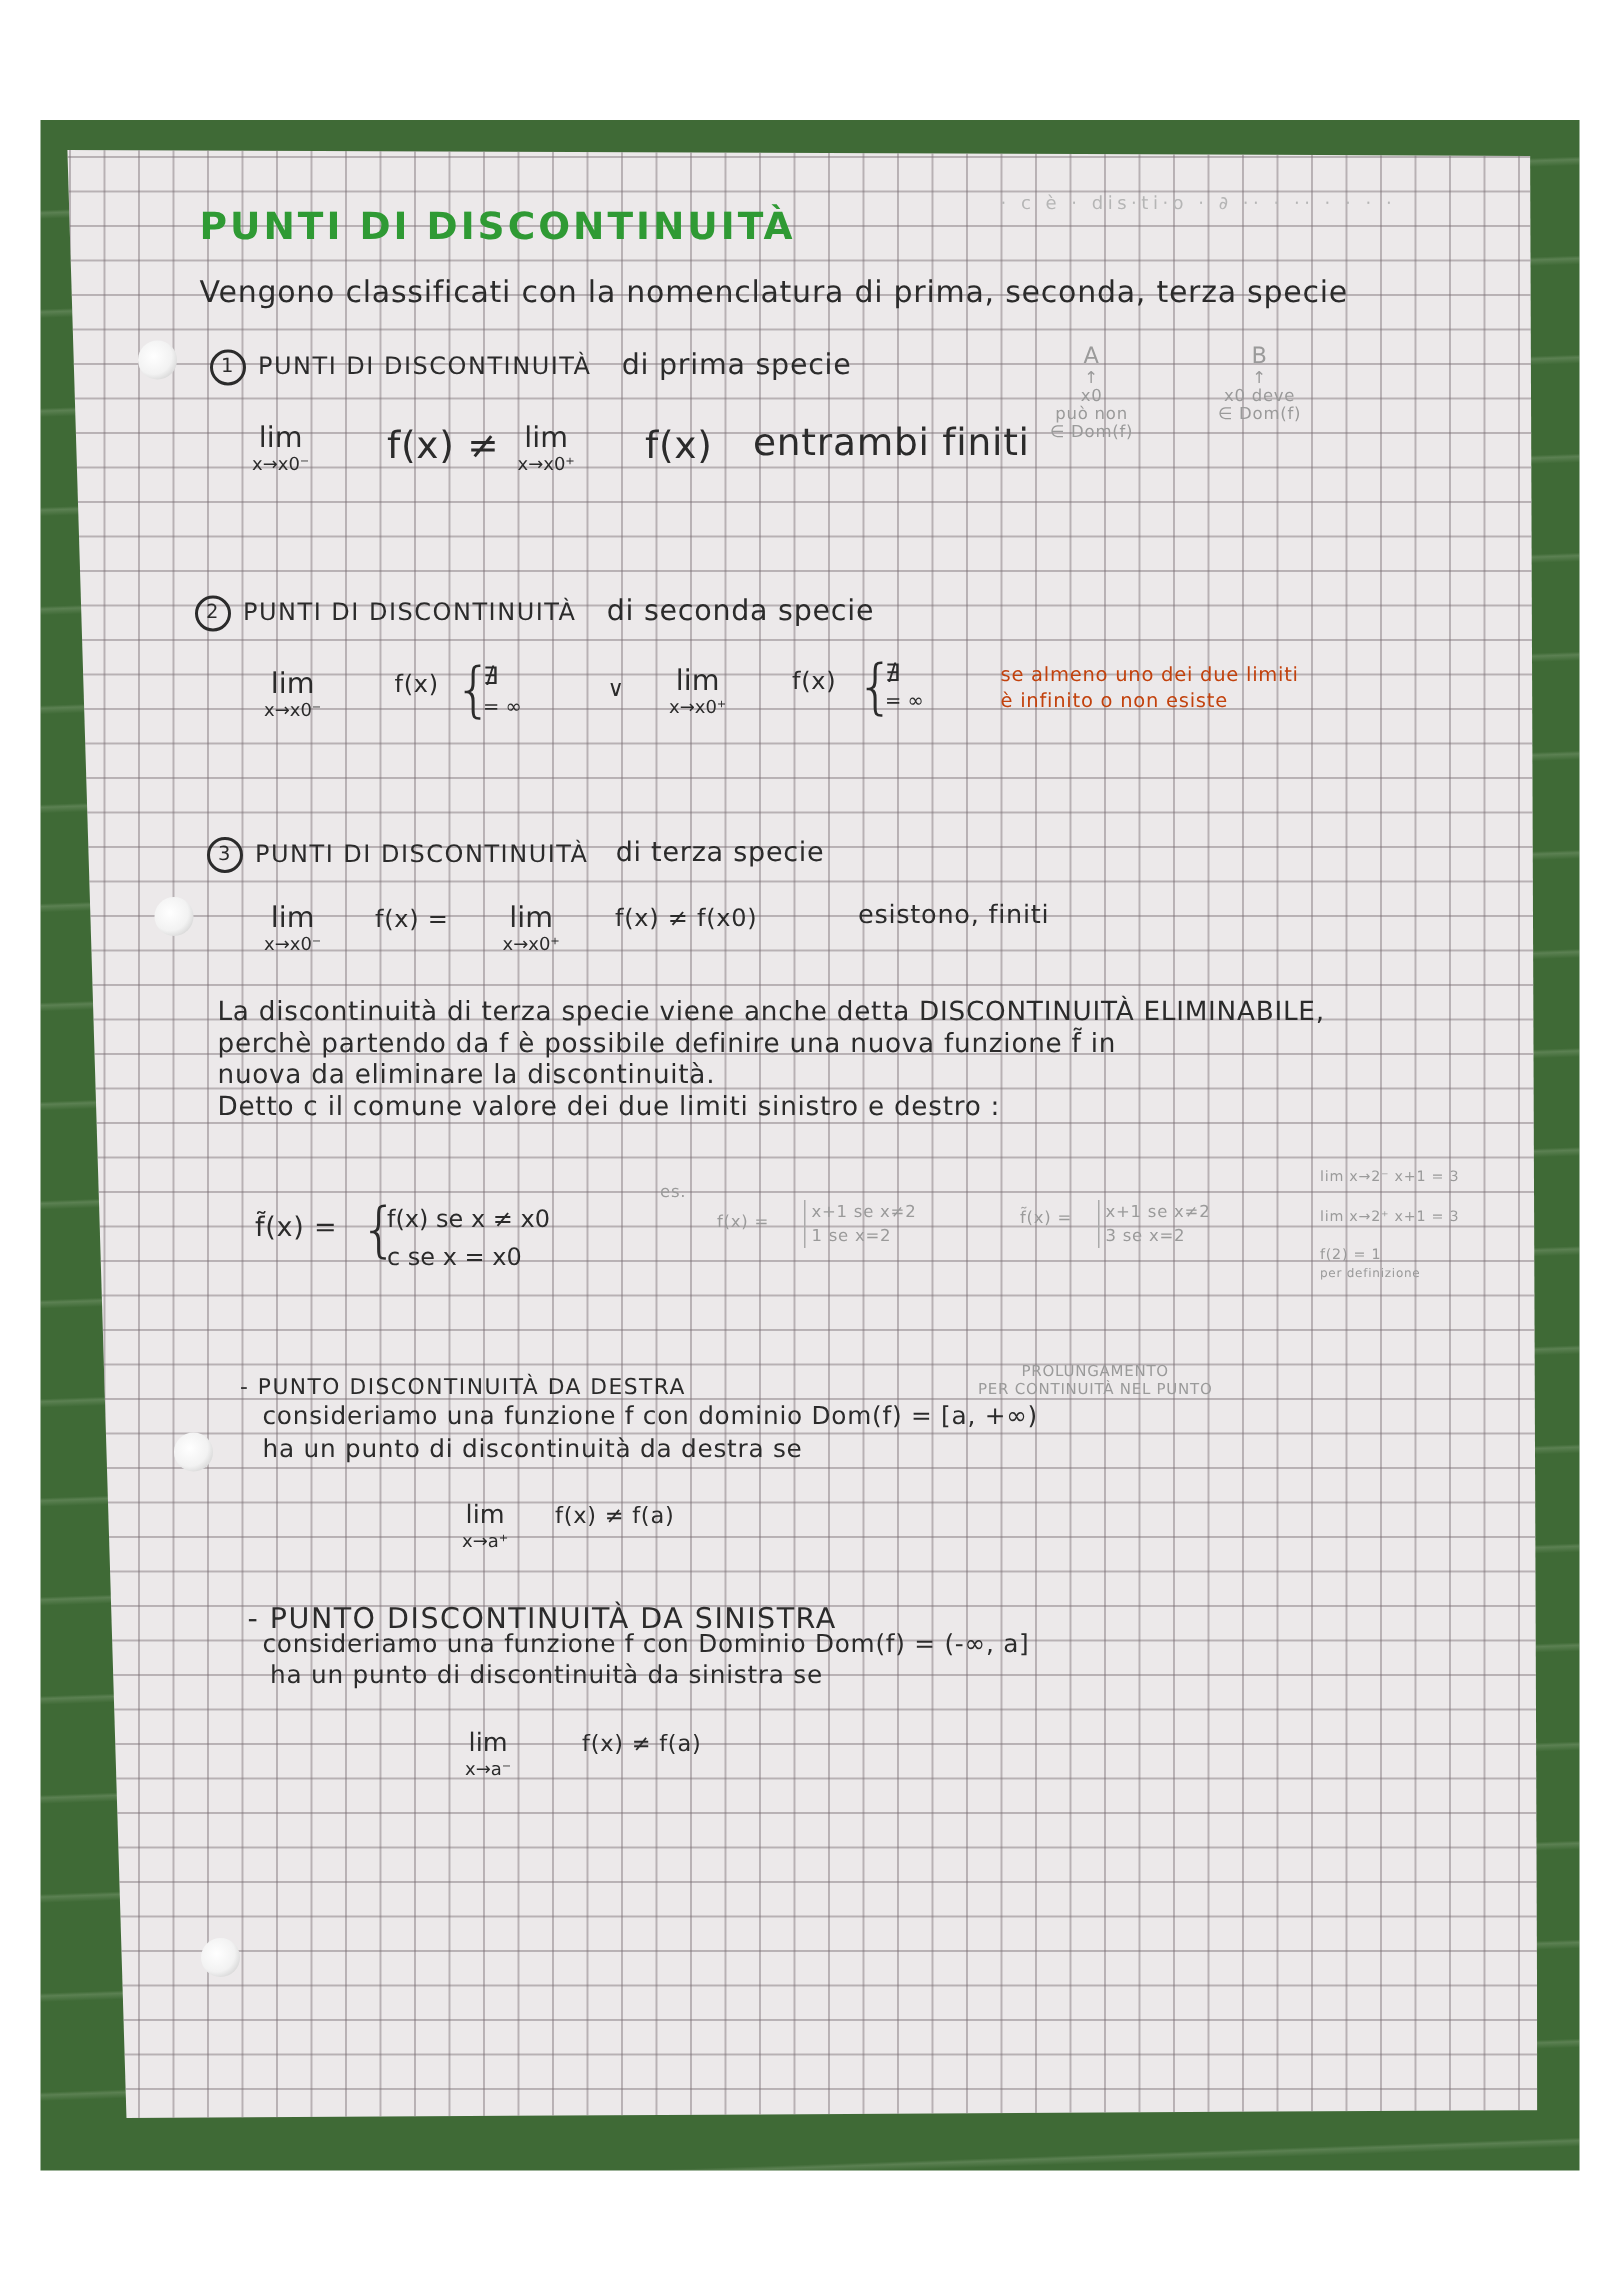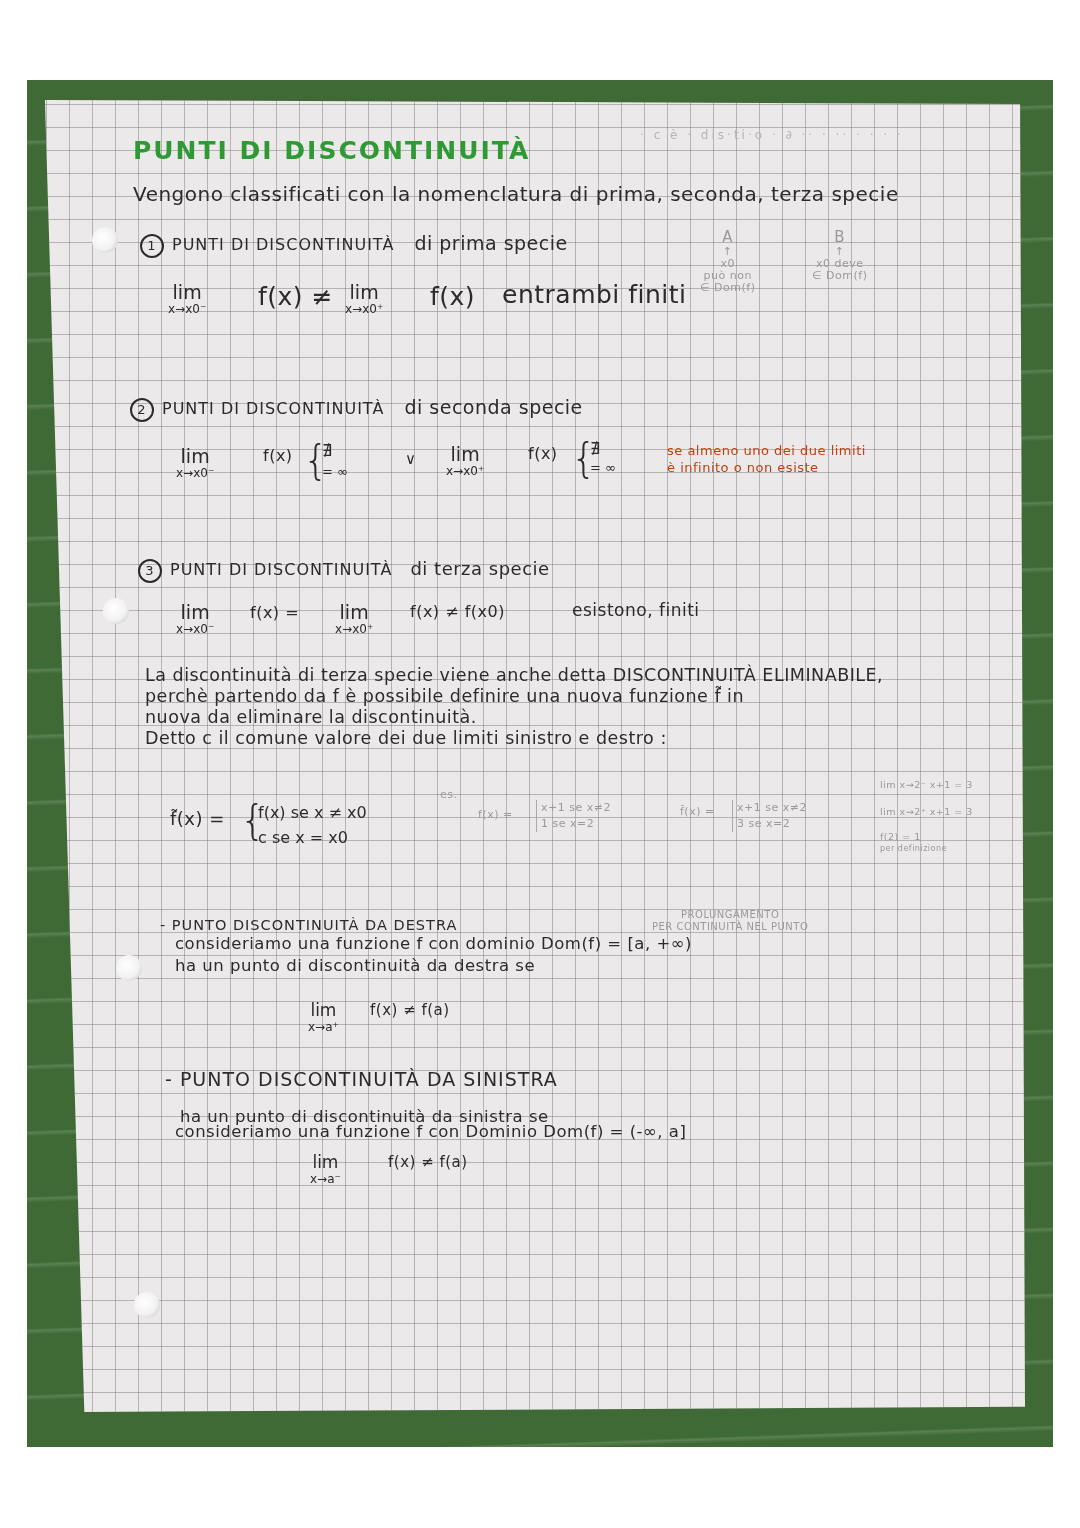--- a/index.html
+++ b/index.html
@@ -54,21 +54,21 @@
 <div class="photo">
 </div>
 
 <div class="paper"></div>
 
 <div class="hole" style="left:92px; top:227px;"></div>
 <div class="hole" style="left:103px; top:598px;"></div>
 <div class="hole" style="left:116px; top:955px;"></div>
 <div class="hole" style="left:134px; top:1292px;"></div>
 
-<div class="bleed" style="left:640px; top:128px;">· c è · dis·ti·o · ∂ ·· · ·· · · · ·</div>
+<div class="bleed" style="left:667px; top:128px;">· c è · dis·ti·o · ∂ ·· · ·· · · · ·</div>
 
 <div class="hw title" style="left:133px; top:136px;">PUNTI DI DISCONTINUITÀ</div>
 <div class="hw body-text" style="left:133px; top:182px; font-size:20px;">Vengono classificati con la nomenclatura di prima, seconda, terza specie</div>
 
 <div class="hw caps" style="left:140px; top:232px;">
   <span class="circle-num">1</span><span>PUNTI DI DISCONTINUITÀ</span>
   <span style="font-size:19px; margin-left:14px; letter-spacing:0.5px;">di prima specie</span>
 </div>
 <div class="lim" style="left:168px; top:282px;">
   <span class="l">lim</span>
@@ -175,19 +175,19 @@
 <div class="hw" style="left:160px; top:917px; font-size:14.5px; letter-spacing:1px;">- PUNTO DISCONTINUITÀ DA DESTRA</div>
 <div class="hw" style="left:175px; top:934px; font-size:16.5px;">consideriamo una funzione f con dominio Dom(f) = [a, +∞)</div>
 <div class="hw" style="left:175px; top:956px; font-size:16.5px;">ha un punto di discontinuità da destra se</div>
 <div class="lim" style="left:308px; top:1000px;">
   <span class="l" style="font-size:17px;">lim</span>
   <span class="s">x→a⁺</span>
 </div>
 <div class="hw" style="left:370px; top:1001px; font-size:15px;">f(x) ≠ f(a)</div>
 
 <div class="hw" style="left:165px; top:1068px; font-size:19px; letter-spacing:1px;">- PUNTO DISCONTINUITÀ DA SINISTRA</div>
-<div class="hw" style="left:175px; top:1086px; font-size:16.5px;margin-top:36px;">consideriamo una funzione f con Dominio Dom(f) = (-∞, a]</div>
+<div class="hw" style="left:175px; top:1086px; font-size:16.5px;">consideriamo una funzione f con Dominio Dom(f) = (-∞, a]</div>
 <div class="hw" style="left:180px; top:1107px; font-size:16.5px;">ha un punto di discontinuità da sinistra se</div>
 <div class="lim" style="left:310px; top:1152px;">
   <span class="l" style="font-size:17px;">lim</span>
   <span class="s">x→a⁻</span>
 </div>
 <div class="hw" style="left:388px; top:1153px; font-size:15px;">f(x) ≠ f(a)</div>
 
 </body></html>

